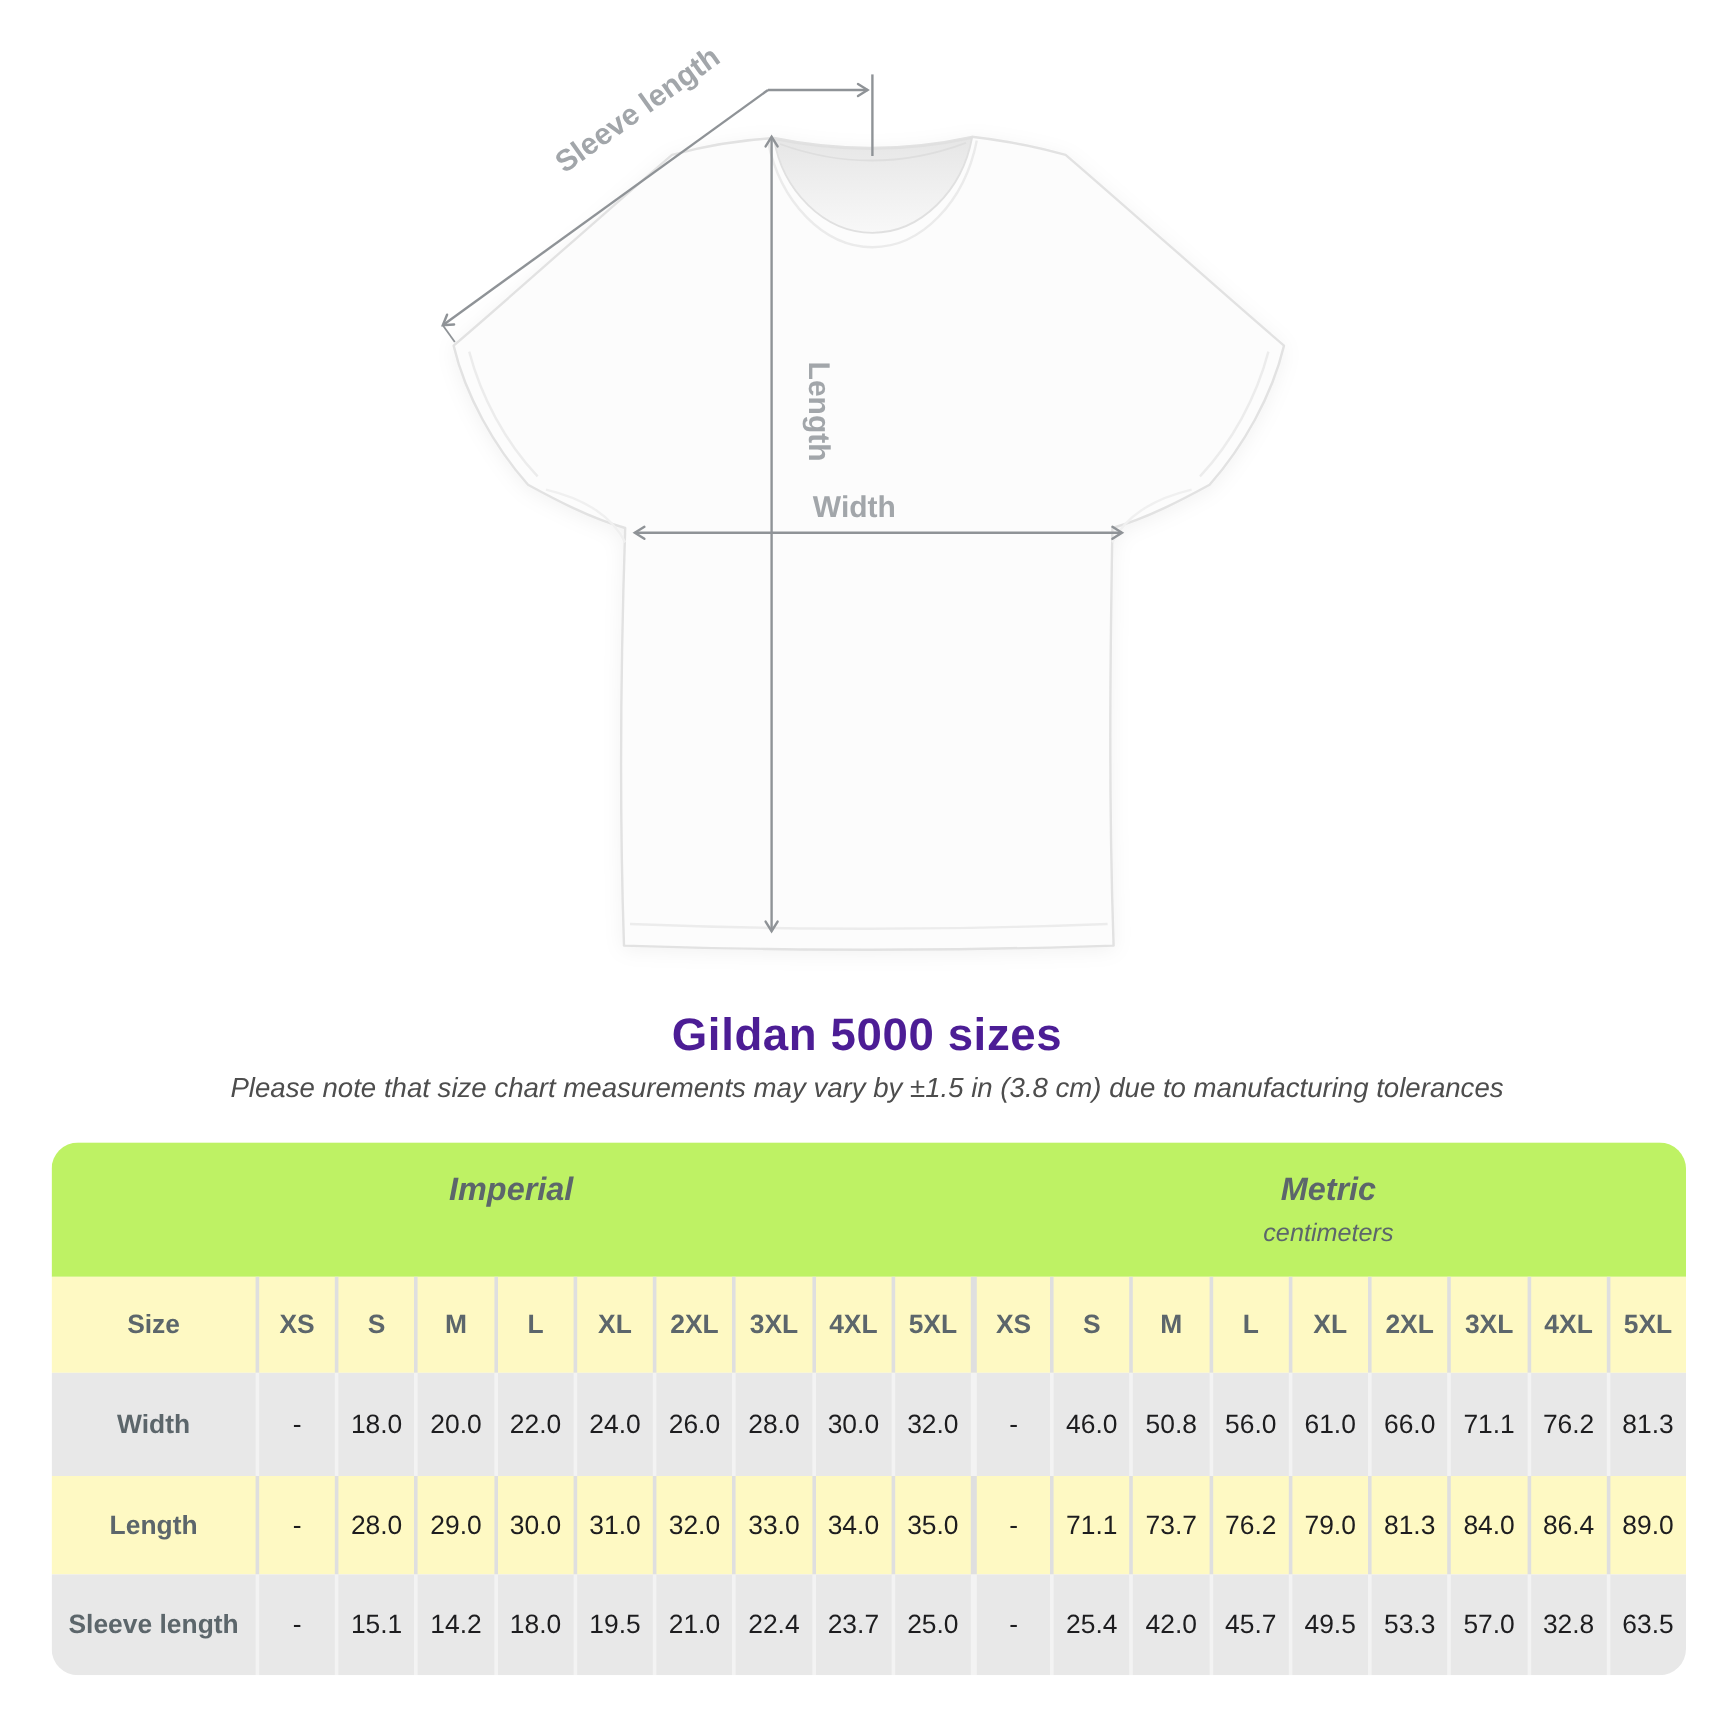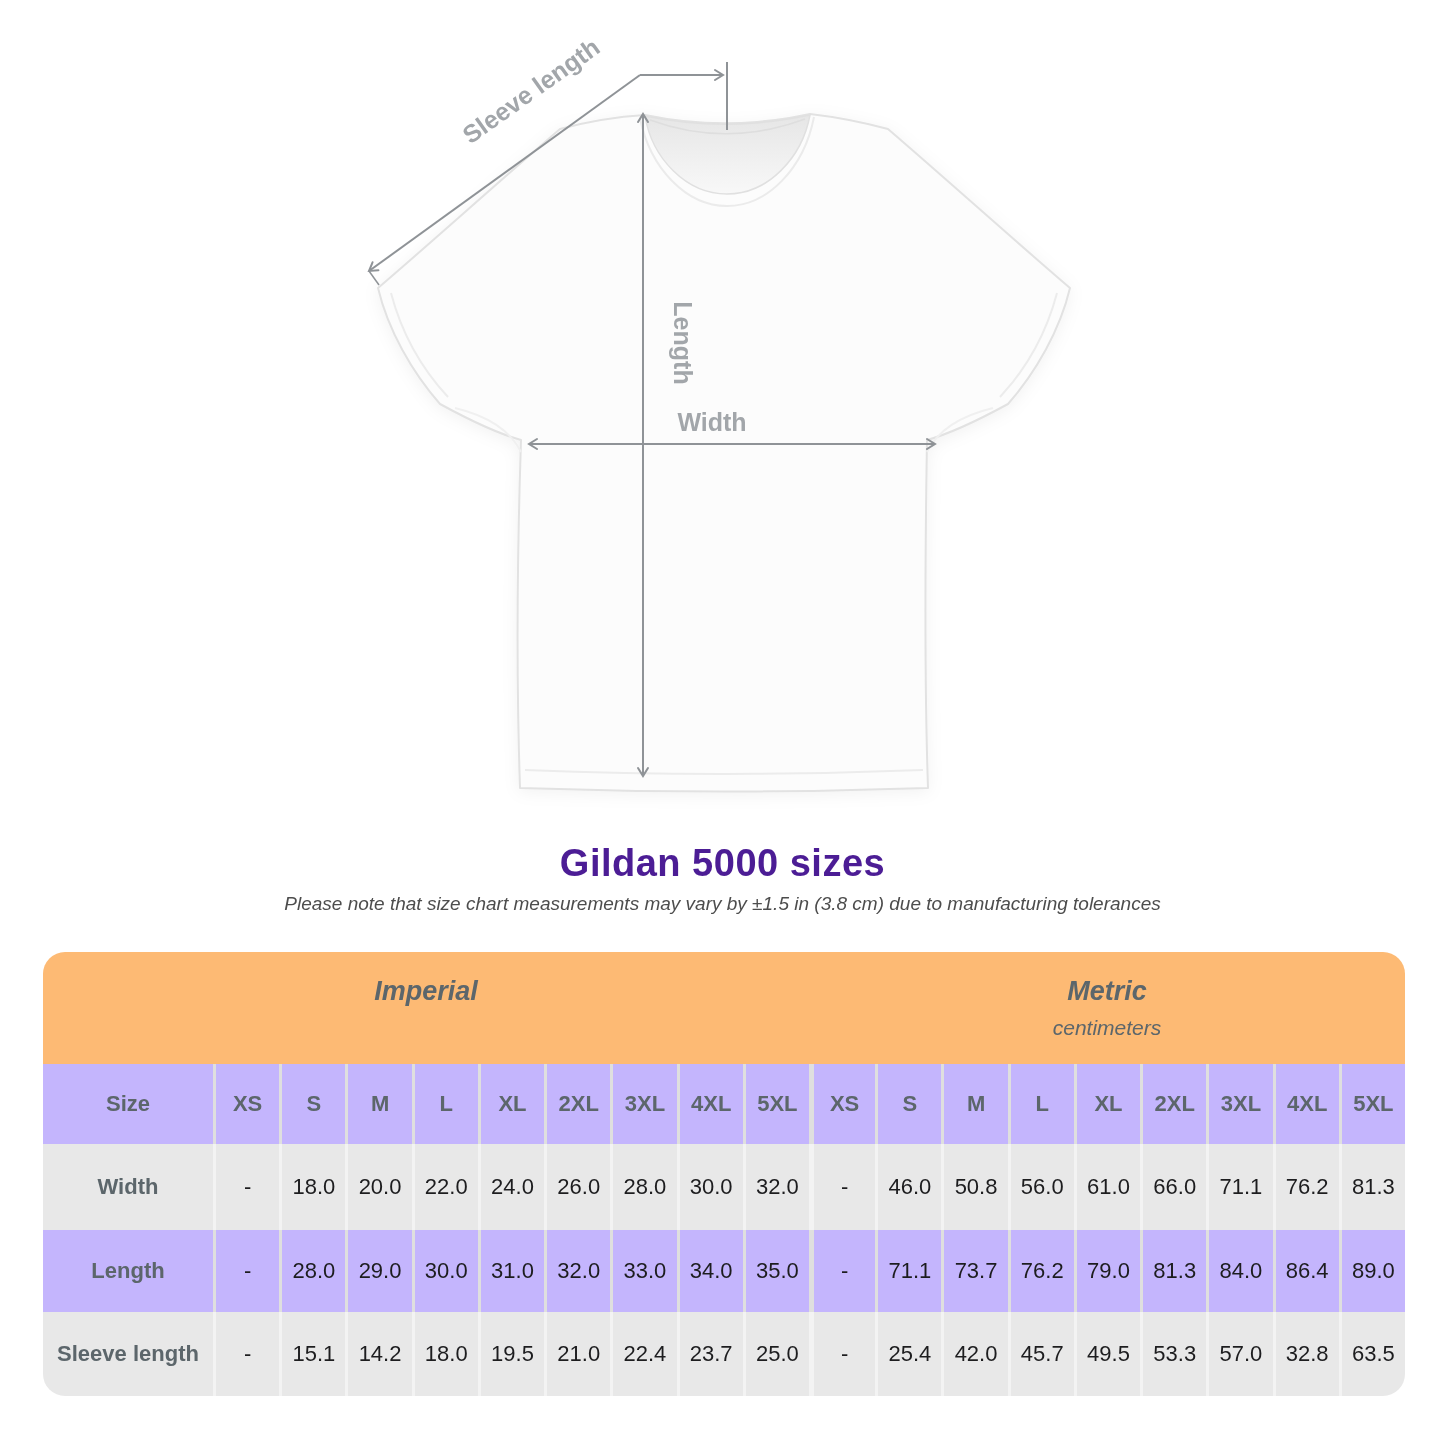--- a/index.html
+++ b/index.html
@@ -7,34 +7,34 @@
         font-family:"Liberation Sans", sans-serif;}
 
   
   .diagram{position:absolute;top:0;left:0;width:1445px;height:830px;}
   .diagram svg{display:block;}
 
   
   .chart-title{position:absolute;top:842px;left:0;width:1445px;text-align:center;
                font-size:38px;font-weight:bold;color:#4c1d95;letter-spacing:0.5px;}
   .chart-subtitle{position:absolute;top:893px;left:0;width:1445px;text-align:center;
-                  font-size:19px;font-style:italic;color:#4d4d4d;}
+                  font-size:23px;font-style:italic;color:#4d4d4d;}
 
   
   .size-table{position:absolute;top:952px;left:43px;width:1362px;border-radius:22px;
               overflow:hidden;background:#ffffff;}
-  .band{display:flex;background:#fdba74;height:112px;}
+  .band{display:flex;background:#bef264;height:112px;}
   .bgroup{text-align:center;color:#5c666b;}
   .bgroup.g1{width:766px;}
   .bgroup.g2{width:596px;}
   .gname{margin-top:24px;font-size:27px;font-weight:bold;font-style:italic;}
   .gunit{margin-top:9px;font-size:21px;font-style:italic;}
 
   .trow{display:grid;grid-template-columns:170px repeat(18,1fr);}
-  .trow.white{background:#c4b5fd;--sep:#dfdfdf;}
+  .trow.white{background:#fef9c3;--sep:#dfdfdf;}
   .trow.gray{background:#e8e8e8;--sep:#f3f3f3;}
   .trow.h80{height:80px;} .trow.h86{height:86px;} .trow.h82{height:82px;} .trow.h84{height:84px;}
   .cell{display:flex;align-items:center;justify-content:center;font-size:22px;}
   .trow > .cell:nth-child(n+2){border-left:3px solid var(--sep);}
   .trow > .cell:nth-child(11){border-left-width:5px;}
   .cell.label{font-weight:bold;color:#5c666b;}
   .cell.colhead{font-weight:bold;color:#5c666b;}
   .cell.val{color:#1d1d1f;}
 </style>
 </head>

